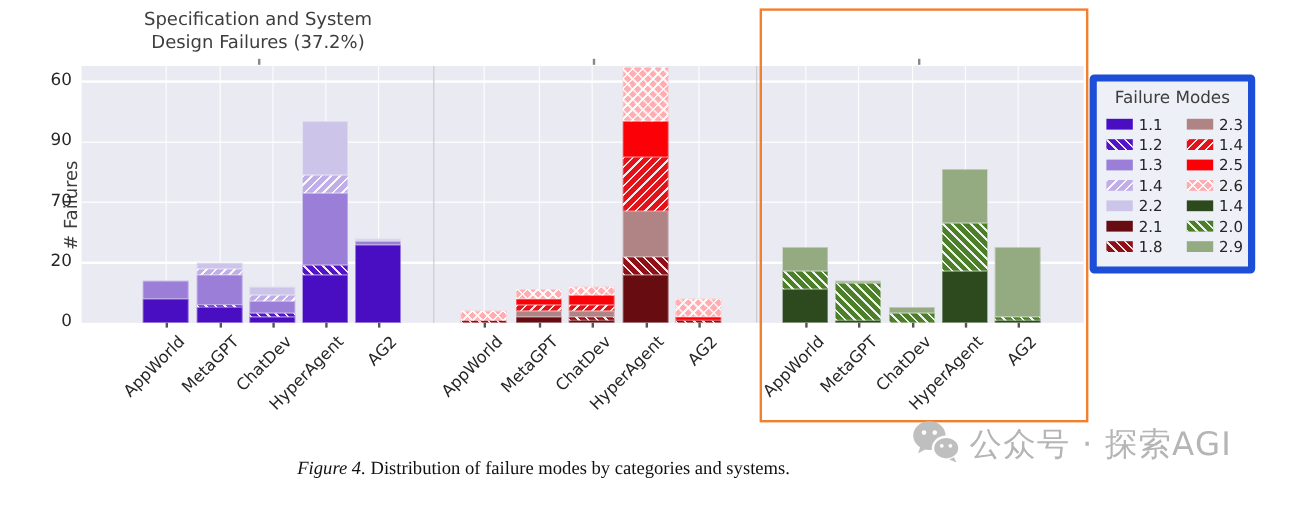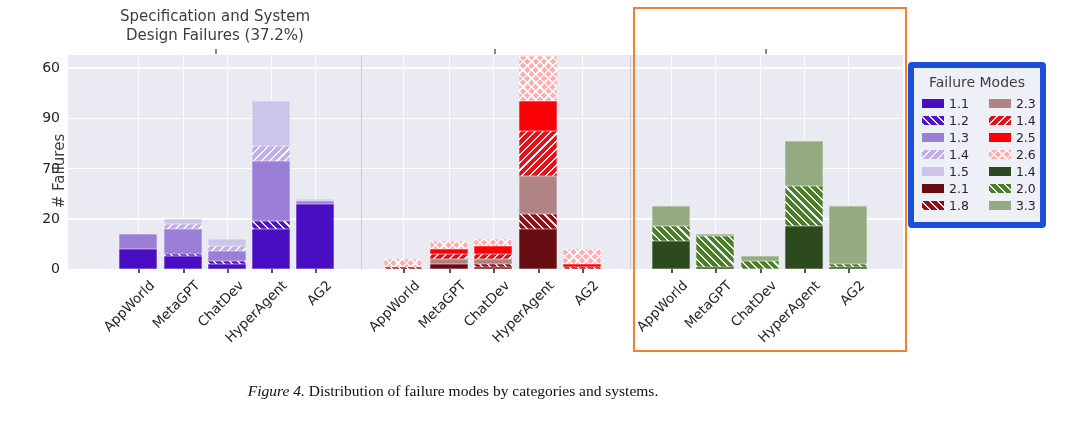--- a/index.html
+++ b/index.html
@@ -139,21 +139,21 @@
         <div class="legend-item">
           <span class="legend-swatch" style="background-color: rgb(154, 126, 216);"></span>
           <span class="legend-label">1.3</span>
         </div>
         <div class="legend-item">
           <span class="legend-swatch" style="background-color: rgb(192, 174, 232); background-image: repeating-linear-gradient(135deg, rgba(255, 255, 255, 0.9) 0px, rgba(255, 255, 255, 0.9) 1.5px, transparent 1.5px, transparent 5.5px);"></span>
           <span class="legend-label">1.4</span>
         </div>
         <div class="legend-item">
           <span class="legend-swatch" style="background-color: rgb(205, 197, 233);"></span>
-          <span class="legend-label">1.5</span>
+          <span class="legend-label">2.2</span>
         </div>
         <div class="legend-item">
           <span class="legend-swatch" style="background-color: rgb(103, 13, 18);"></span>
           <span class="legend-label">2.1</span>
         </div>
         <div class="legend-item">
           <span class="legend-swatch" style="background-color: rgb(143, 16, 22); background-image: repeating-linear-gradient(45deg, rgba(255, 255, 255, 0.9) 0px, rgba(255, 255, 255, 0.9) 1.5px, transparent 1.5px, transparent 5.5px);"></span>
           <span class="legend-label">1.8</span>
         </div>
         <div class="legend-item">
@@ -175,29 +175,44 @@
         <div class="legend-item">
           <span class="legend-swatch" style="background-color: rgb(44, 74, 29);"></span>
           <span class="legend-label">1.4</span>
         </div>
         <div class="legend-item">
           <span class="legend-swatch" style="background-color: rgb(77, 127, 43); background-image: repeating-linear-gradient(45deg, rgba(255, 255, 255, 0.9) 0px, rgba(255, 255, 255, 0.9) 1.5px, transparent 1.5px, transparent 5.5px);"></span>
           <span class="legend-label">2.0</span>
         </div>
         <div class="legend-item">
           <span class="legend-swatch" style="background-color: rgb(148, 171, 129);"></span>
-          <span class="legend-label">3.3</span>
+          <span class="legend-label">2.9</span>
         </div>
       </div>
   </div>
 
   <div class="caption">
     <span class="fig-label">Figure 4.</span><span> Distribution of failure modes by categories and systems.</span>
   </div>
 
+  <div class="watermark">
+    <span>
+      <svg width="40" height="36" viewBox="0 0 40 36">
+        <ellipse cx="14.5" cy="13" rx="13.5" ry="12" fill="#bfbfbf"></ellipse>
+        <path d="M7 22 L5 28 L12 24 Z" fill="#bfbfbf"></path>
+        <circle cx="10" cy="10.5" r="1.9" fill="#ffffff"></circle>
+        <circle cx="19" cy="10.5" r="1.9" fill="#ffffff"></circle>
+        <ellipse cx="28.5" cy="23.5" rx="11" ry="9.5" fill="#bfbfbf" stroke="#ffffff" stroke-width="2"></ellipse>
+        <path d="M35 31 L37 35.5 L31 33 Z" fill="#bfbfbf"></path>
+        <circle cx="24.8" cy="21.5" r="1.6" fill="#ffffff"></circle>
+        <circle cx="32" cy="21.5" r="1.6" fill="#ffffff"></circle>
+      </svg>
+    </span>
+    <span class="watermark-text">公众号 · 探索AGI</span>
+  </div>
 <div class="y-tick-label" style="left: 16px; top: 260px;">0</div>
     <div class="y-tick-label" style="left: 16px; top: 209.765px;">20</div>
     <div class="y-tick-label" style="left: 16px; top: 159.531px;">70</div>
     <div class="y-tick-label" style="left: 16px; top: 109.296px;">90</div>
     <div class="y-tick-label" style="left: 16px; top: 59.061px;">60</div>
     <div class="panel-title" style="left: 55px;">Specification and System
 Design Failures (37.2%)</div>
     <div class="top-tick" style="left: 215px;"></div>
     <div class="x-tick" style="left: 138px;"></div>
     <div class="x-label" style="right: 934px;">AppWorld</div>

